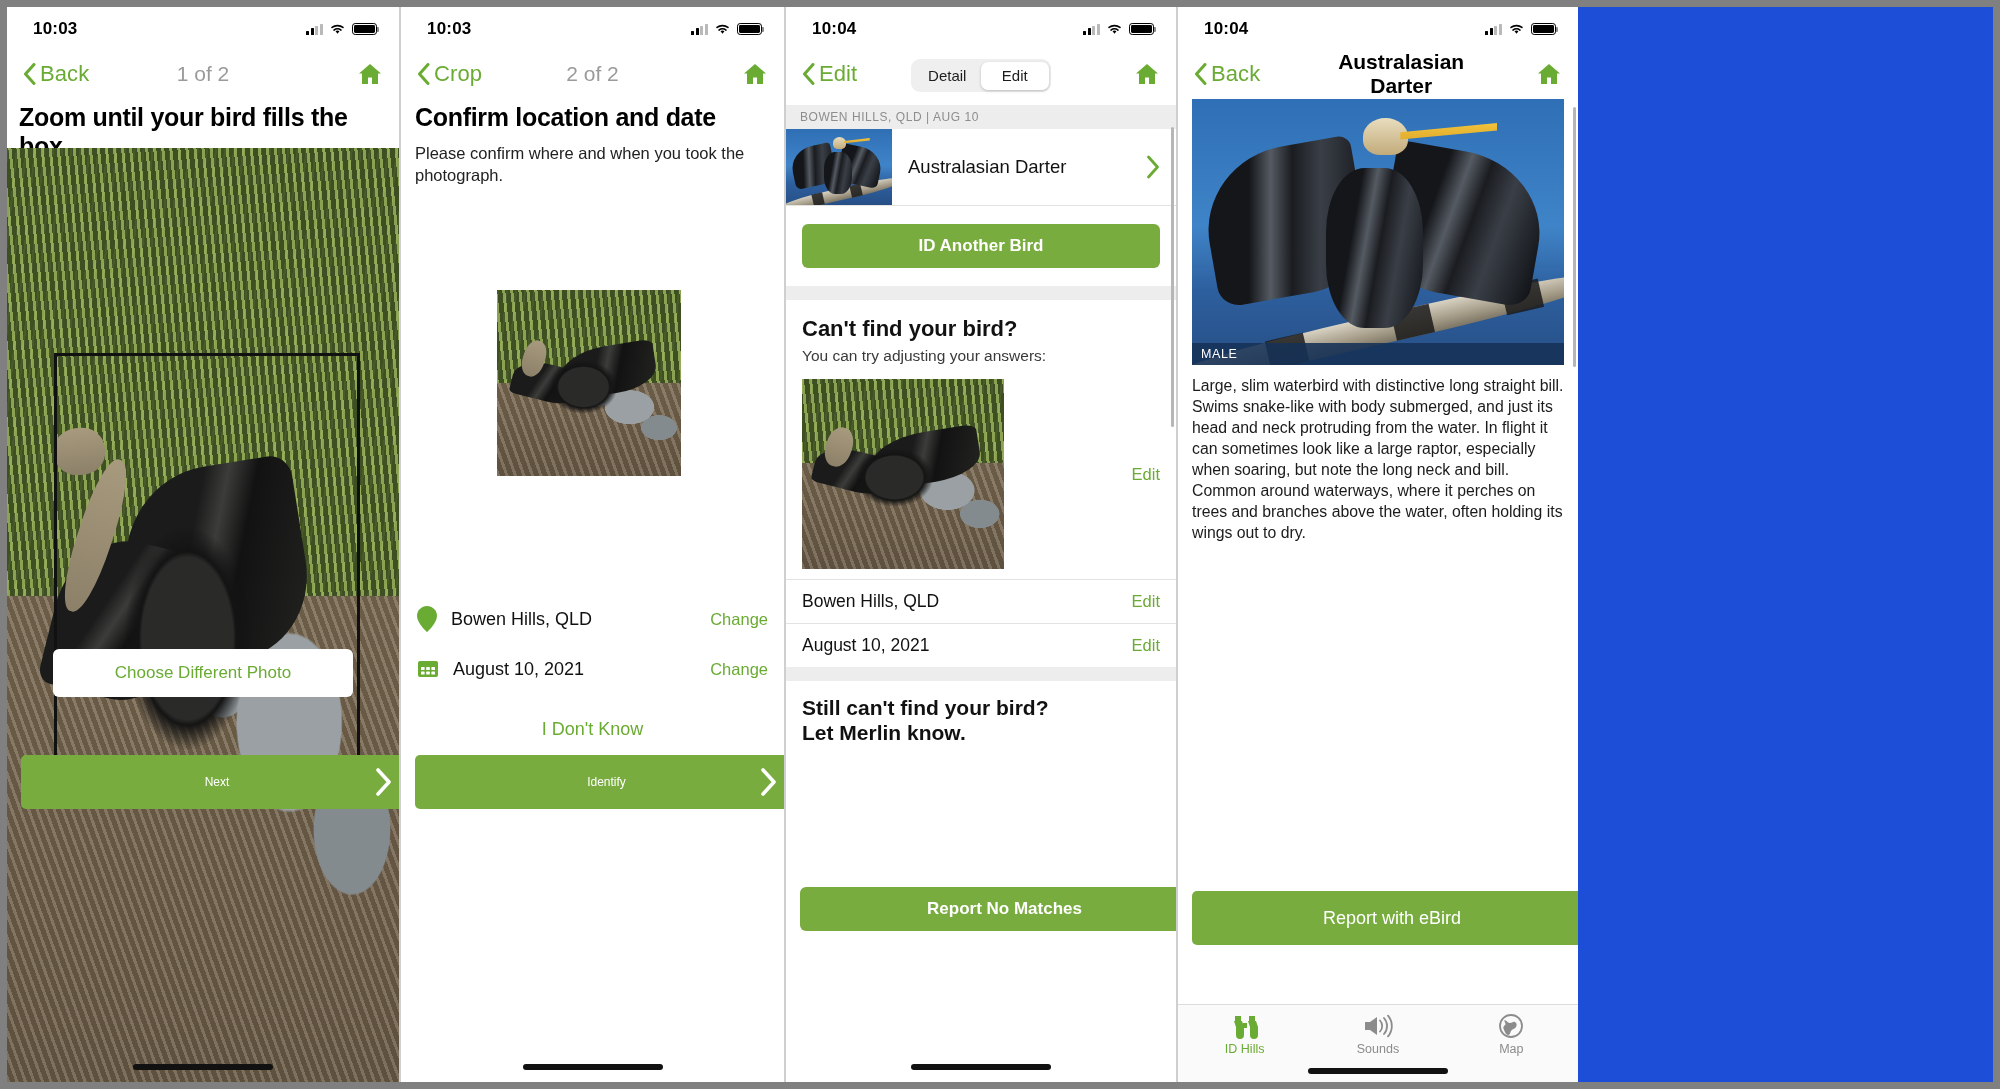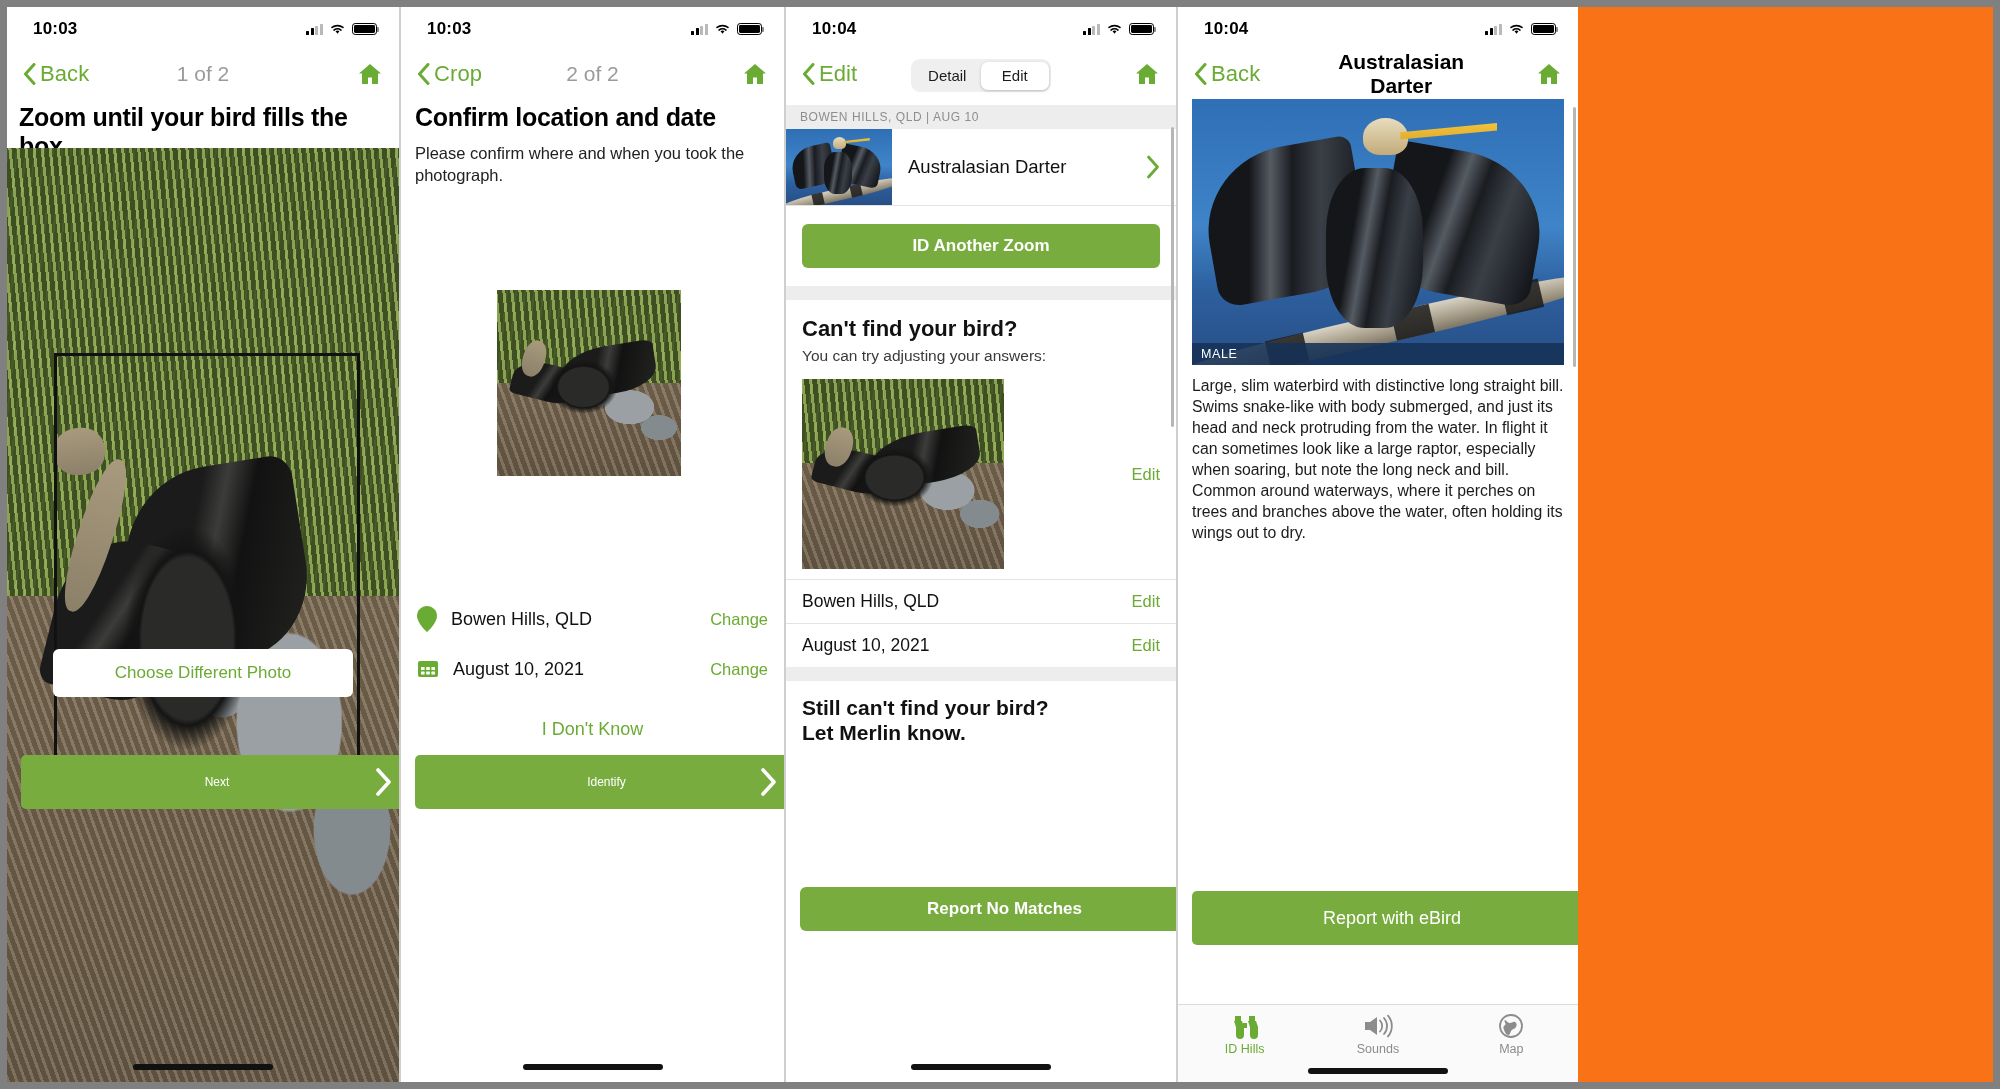--- a/index.html
+++ b/index.html
@@ -5,21 +5,21 @@
   * { box-sizing: border-box; margin: 0; padding: 0; }
   html, body {
     width: 2000px; height: 1089px;
     background: #ffffff;
     font-family: "Liberation Sans", sans-serif;
     overflow: hidden;
   }
   .frame {
     position: relative;
     width: 2000px; height: 1089px;
-    background: #f97316;
+    background: #1d4ed8;
     border: 7px solid #808080;
     display: flex;
     flex-direction: row;
   }
   .panel {
     position: relative;
     height: 100%;
     background: #ffffff;
     overflow: hidden;
     flex: 0 0 auto;
@@ -464,21 +464,21 @@
         <div class="b-bill" style="left:55%; top:12%; width:24%; height:11%;"></div>
       </div>
       <div class="name">Australasian Darter</div>
       <svg class="chev-right-g" viewBox="0 0 14 24">
         <path d="M2.5 2l9 10-9 10" stroke="#6aab33" stroke-width="2.8" fill="none" stroke-linecap="round" stroke-linejoin="round"></path>
       </svg>
     </div>
 
     <div style="padding: 18px 16px 18px 16px;">
       <div class="btn-green" style="height:44px;">
-        <span>ID Another Zoom</span>
+        <span>ID Another Bird</span>
       </div>
     </div>
 
     <div class="sec-gap"></div>
 
     <div class="sec-h">Can't find your bird?</div>
     <div class="sec-p">You can try adjusting your answers:</div>
 
     <div class="answer-photo-row">
       <div class="bird-photo" style="position:relative; width:202px; height:190px;">

